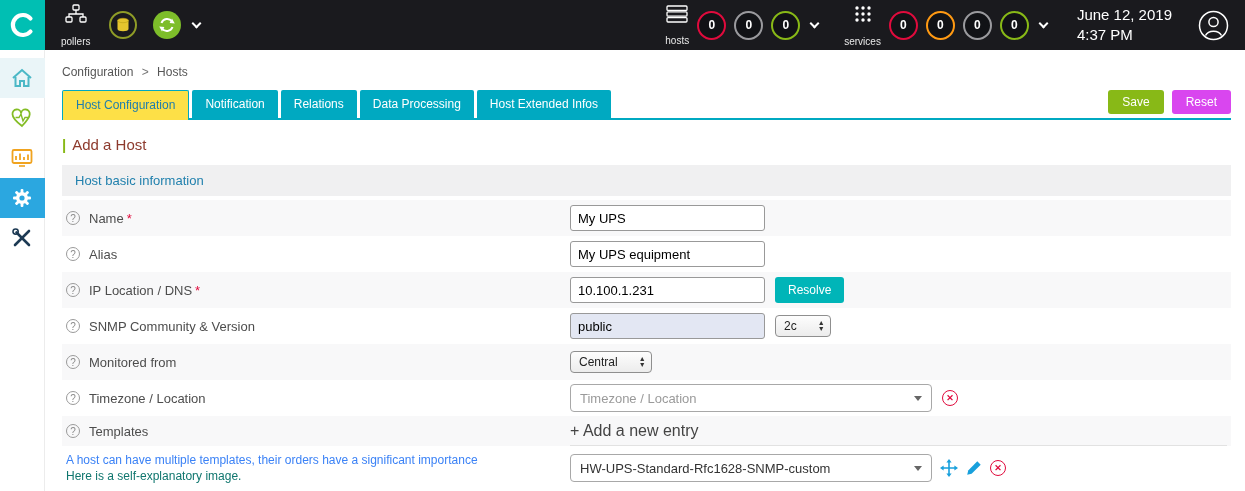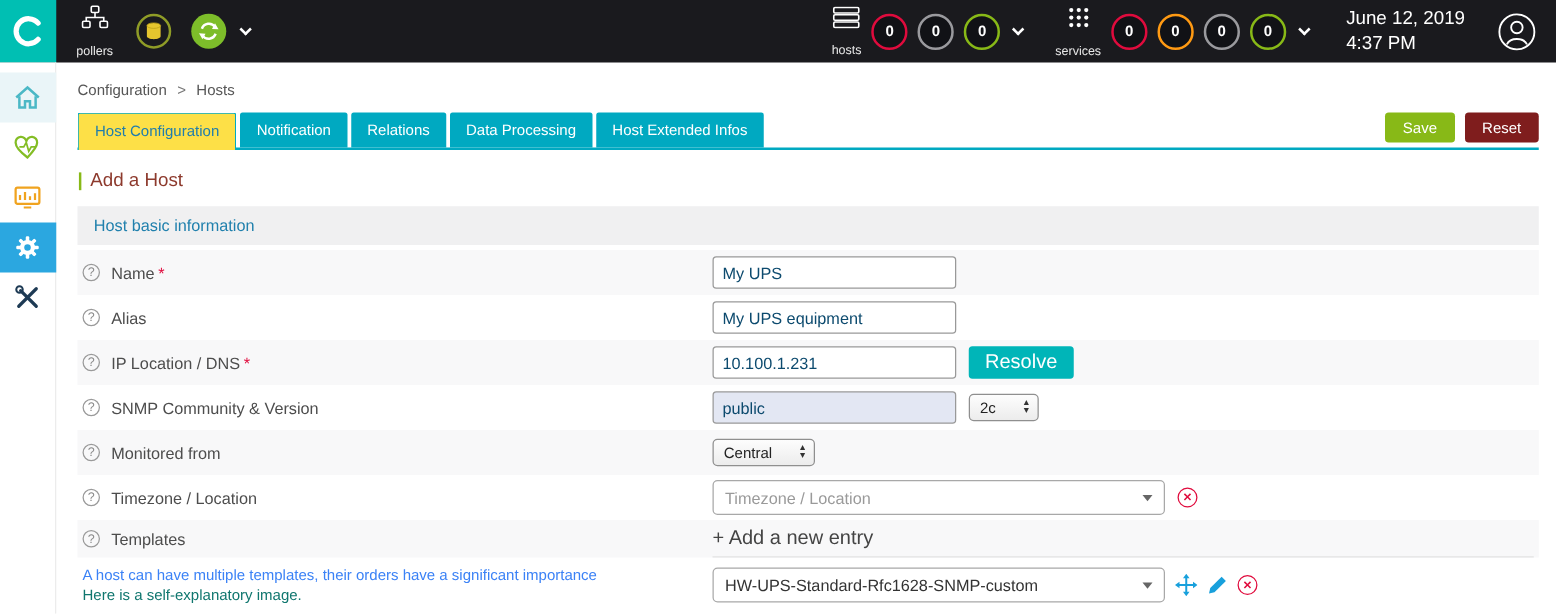--- a/index.html
+++ b/index.html
@@ -33,36 +33,36 @@
 .breadcrumb{margin-top:15px;font-size:12px;color:#565656;}
 .breadcrumb .bc{cursor:pointer;}
 .breadcrumb .sep{margin:0 5px;color:#777;}
 .tabsbar{margin-top:11px;display:flex;align-items:flex-start;height:30px;position:relative;}
 .tabsbar::after{content:"";position:absolute;left:0;right:0;bottom:0;height:2px;background:#00a9c1;}
 .tab{height:28px;line-height:28px;padding:0 13px;background:#00a9c1;color:#fff;font-size:12px;margin-right:3px;border-radius:2px 2px 0 0;cursor:pointer;white-space:nowrap;}
 .tab.active{height:30px;line-height:28px;background:#fde047;border:1px solid #00a9c1;border-bottom:none;color:#1f7dad;position:relative;z-index:2;}
 .actions{margin-left:auto;display:flex;gap:8px;align-self:center;margin-bottom:6px;}
 .btn{height:24px;line-height:24px;padding:0 14px;border:none;border-radius:3px;color:#fff;font-size:12px;cursor:pointer;font-family:inherit;}
 .btn.save{background:#88b917;}
-.btn.reset{background:#7f1d1d;}
+.btn.reset{background:#d946ef;}
 
 .page-title{margin-top:16px;font-size:15px;}
 .page-title .pipe{color:#88b917;font-weight:bold;margin-right:6px;}
 .page-title .ttl{color:#8d3a2d;}
 .form{margin-top:12px;font-size:13px;color:#4d4d4d;}
 .section-header{background:#f0f0f1;color:#2080ad;font-size:13px;padding:8px 13px;margin-bottom:4px;}
 .frow{display:flex;align-items:center;min-height:36px;padding:0 4px;}
 .frow.alt{background:#f8f8f9;}
 .flabel{width:504px;display:flex;align-items:center;flex:none;}
 .qicon{width:14px;height:14px;border:1px solid #9a9a9a;border-radius:50%;color:#8a8a8a;font-size:10px;display:flex;align-items:center;justify-content:center;flex:none;cursor:pointer;margin-right:9px;}
 .req{color:#e00b3d;margin-left:3px;}
 .ffield{flex:1;display:flex;align-items:center;gap:10px;}
-.tinput{height:26px;width:195px;border:1px solid #999;border-radius:3px;padding:0 7px;font-size:13px;color:#0c4a6e;font-family:inherit;background:#fff;}
+.tinput{height:26px;width:195px;border:1px solid #999;border-radius:3px;padding:0 7px;font-size:13px;color:#000000;font-family:inherit;background:#fff;}
 .tinput.snmp{background:#e3e7f3;}
-.btn-resolve{height:26px;padding:0 13px;background:#00b5b8;border:none;border-radius:3px;color:#fff;font-size:16px;cursor:pointer;font-family:inherit;}
+.btn-resolve{height:26px;padding:0 13px;background:#00b5b8;border:none;border-radius:3px;color:#fff;font-size:12px;cursor:pointer;font-family:inherit;}
 .fselect{display:inline-flex;align-items:center;height:22px;border:1px solid #8f8f8f;border-radius:4px;background:linear-gradient(#fdfdfd,#ececec);padding:0 5px 0 8px;font-size:12px;color:#222;gap:21px;cursor:pointer;}
 .fselect .arr{display:flex;flex-direction:column;font-size:7px;line-height:6px;color:#333;}
 .combo{width:362px;height:28px;border:1px solid #a8a8a8;border-radius:4px;background:#fff;display:flex;align-items:center;justify-content:space-between;padding:0 9px;font-size:13px;color:#333;cursor:pointer;flex:none;}
 .combo .ph{color:#9a9a9a;}
 .caret{width:0;height:0;border-left:4px solid transparent;border-right:4px solid transparent;border-top:5px solid #666;}
 .redx{width:16px;height:16px;border:1px solid #e00b3d;border-radius:50%;color:#e00b3d;font-size:9px;font-weight:bold;display:flex;align-items:center;justify-content:center;cursor:pointer;flex:none;background:#fff;}
 .tpl-head{min-height:30px;}
 .addrow{align-self:stretch;border-bottom:1px solid #e2e2e2;}
 .addlink{font-size:16px;color:#444;cursor:pointer;}
 .tpl-body{align-items:flex-start;min-height:46px;padding-top:4px;}

